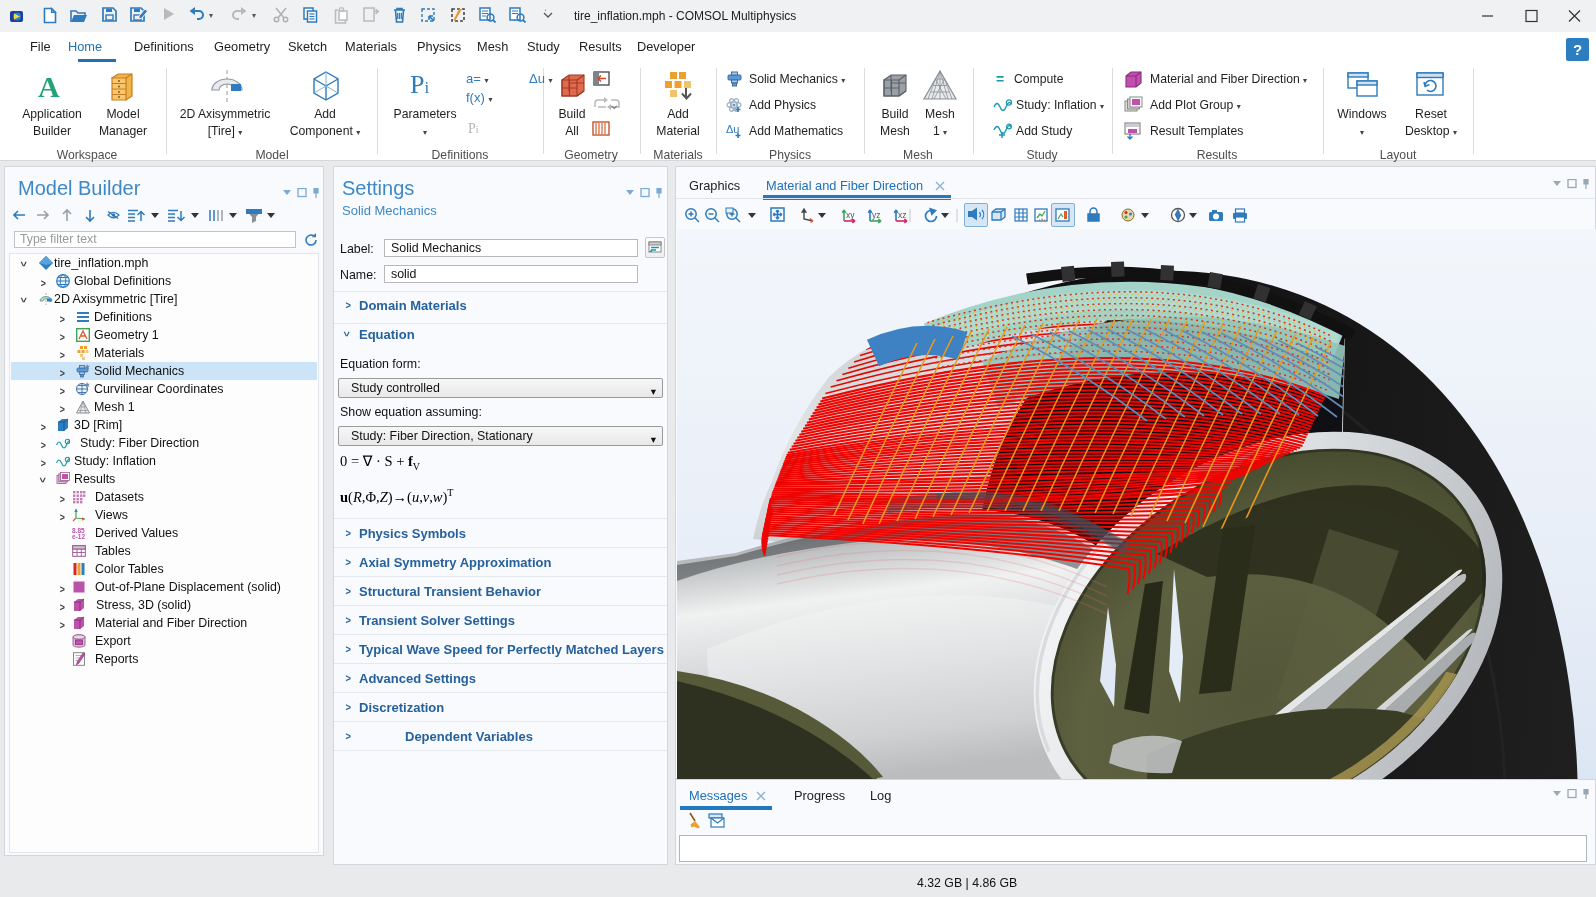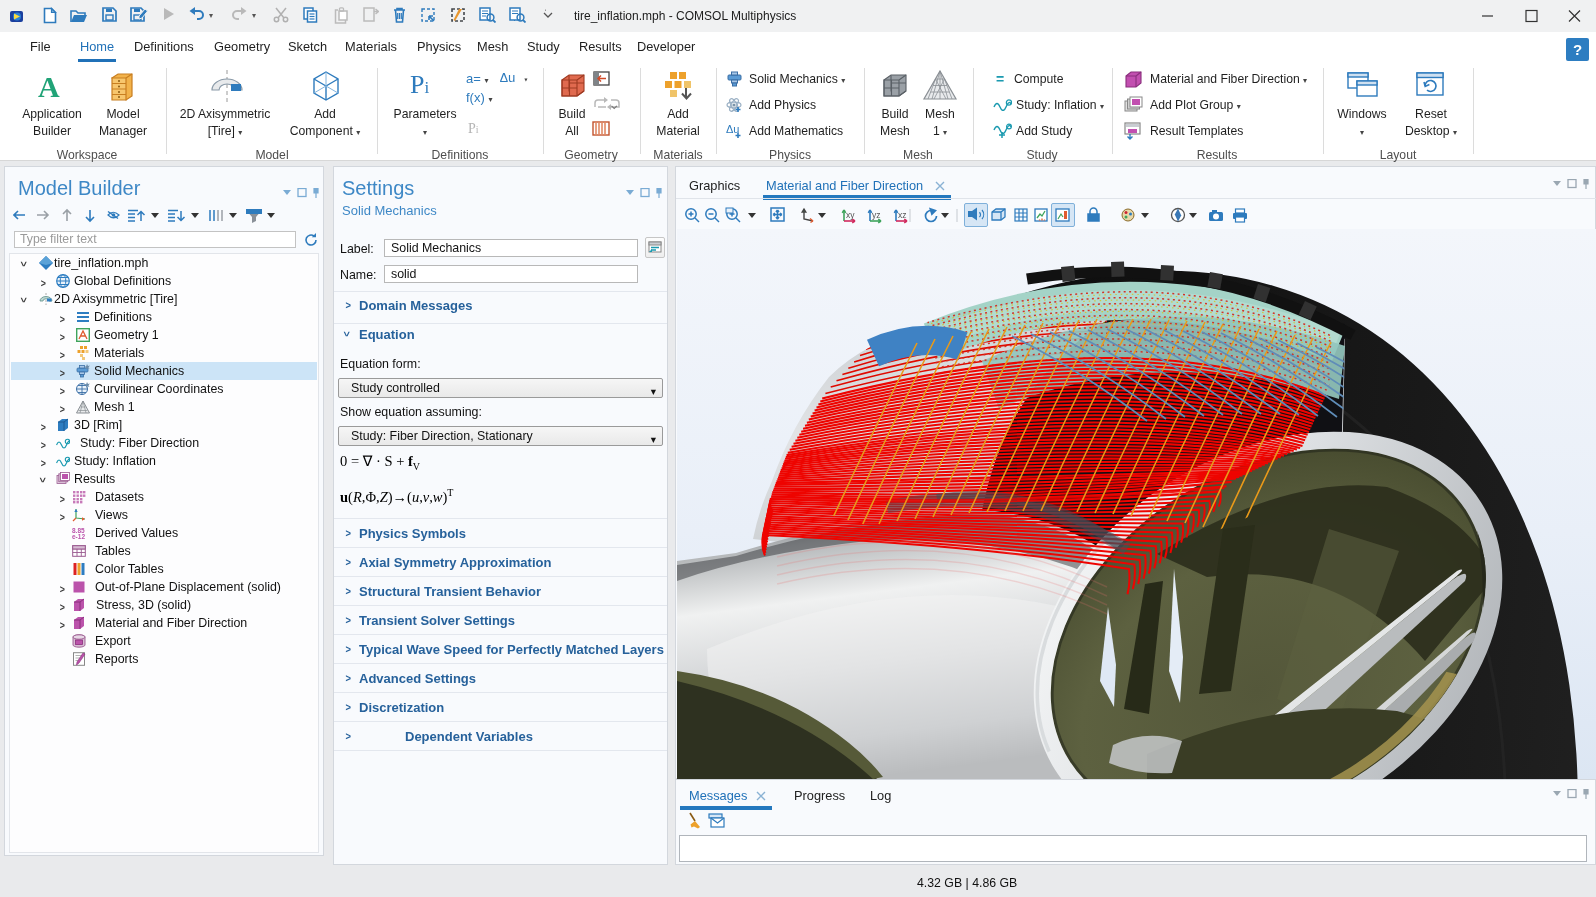--- a/index.html
+++ b/index.html
@@ -164,21 +164,21 @@
     </svg>
 <svg class="winbtn" style="left:1509px;" width="44" height="32">
       <rect x="17" y="10.5" width="11" height="11" fill="none" stroke="#333" stroke-width="1.2"></rect>
     </svg>
 <svg class="winbtn" style="left:1552px;" width="44" height="32">
       <path d="M17 10.5 l11 11 M28 10.5 l-11 11" stroke="#333" stroke-width="1.2"></path>
     </svg>
 </div>
 <div id="menubar">
 <span class="menu-item" style="left:30px;">File</span>
-<span class="menu-item sel" style="left:80px;">Home</span>
+<span class="menu-item sel" style="left:68px;">Home</span>
 <span class="menu-item" style="left:134px;">Definitions</span>
 <span class="menu-item" style="left:214px;">Geometry</span>
 <span class="menu-item" style="left:288px;">Sketch</span>
 <span class="menu-item" style="left:345px;">Materials</span>
 <span class="menu-item" style="left:417px;">Physics</span>
 <span class="menu-item" style="left:477px;">Mesh</span>
 <span class="menu-item" style="left:527px;">Study</span>
 <span class="menu-item" style="left:579px;">Results</span>
 <span class="menu-item" style="left:637px;">Developer</span>
 <div class="menu-underline" style="left:78px; width:38px;"></div>
@@ -235,21 +235,21 @@
       <g fill="none" stroke="#2e7bbd" stroke-width="1.4">
         <path d="M16 2 L28 9 L28 23 L16 30 L4 23 L4 9 Z"></path>
         <path d="M4 9 L16 16 L28 9 M16 16 V30"></path>
         <path d="M16 2 L16 16 M4 23 L16 16 L28 23" stroke="#7fb2dd" stroke-width="1"></path>
       </g>
     </svg>
 
 <div class="rbig" style="left:375px; top:44px; width:100px;">Parameters<br><span class="caret">▾</span></div>
 <div style="position:absolute; left:410px; top:8px; font-size:26px; color:#2e7bbd; font-family:'Liberation Serif',serif;">P<span style="font-size:17px;">i</span></div>
 <div class="rsmall" style="left:466px; top:9px; color:#2e7bbd; font-size:13px;">a= <span class="caret">▾</span></div>
-<div class="rsmall" style="left:500px; top:9px; color:#2e7bbd; font-size:13px;font-family:Liberation Mono, monospace;">Δu <span class="caret">▾</span></div>
+<div class="rsmall" style="left:529px; top:9px; color:#2e7bbd; font-size:13px;">Δu <span class="caret">▾</span></div>
 <div class="rsmall" style="left:466px; top:28px; color:#2e7bbd; font-size:13px;">f(x) <span class="caret">▾</span></div>
 <div class="rsmall" style="left:468px; top:59px; color:#b5b5b5; font-size:14px; font-family:'Liberation Serif',serif;">P<span style="font-size:10px;">i</span></div>
 
 <div class="rbig" style="left:547px; top:44px; width:50px;">Build<br>All</div>
 <svg style="position:absolute; left:558px; top:9px;" width="30" height="30" viewBox="0 0 30 30">
       <path d="M4 9 l7 -5 h15 v16 l-7 5 h-15 z" fill="#e06a4f" stroke="#9e3a22" stroke-width="1.1"></path>
       <path d="M4 9 h15 v16 h-15 z M19 9 l7 -5 M19 25 l7 -5 M4 17 h15 M11.5 9 v16 M11 4.5 v16 M26 12 l-15 0" fill="none" stroke="#9e3a22" stroke-width="1.1"></path>
     </svg>
 <svg style="position:absolute; left:593px; top:9px;" width="17" height="15" viewBox="0 0 17 15">
       <rect x="1" y="1" width="15" height="13" fill="none" stroke="#444" stroke-width="1.3"></rect>
@@ -640,21 +640,21 @@
         <rect x="1" y="1" width="12" height="10" fill="#fff" stroke="#888" stroke-width="1"></rect>
         <rect x="1" y="1" width="12" height="3" fill="#c9cdd2" stroke="#888" stroke-width="1"></rect>
         <path d="M3 6.5 h8 M3 9 h5" stroke="#1b9ab0" stroke-width="1.4"></path>
         <path d="M1 11 l3 -3 v3 z" fill="#1b9ab0"></path>
       </svg>
     </div>
 <div class="flabel" style="left:6px; top:101px;">Name:</div>
 <div class="field" style="left:50px; top:98px; width:254px; height:18px; line-height:16px;">solid</div>
 <div class="sep-h" style="top:124px;"></div>
 <span class="sec-arrow" style="left:11px; top:132px;">&gt;</span>
-    <div class="sec-head" style="left:25px; top:131px;">Domain Messages</div>
+    <div class="sec-head" style="left:25px; top:131px;">Domain Materials</div>
 <div class="sep-h" style="top:156px;"></div>
 <span class="sec-arrowv" style="left:10px; top:161px;">&gt;</span>
     <div class="sec-head" style="left:25px; top:160px;">Equation</div>
 <div class="flabel" style="left:6px; top:190px;">Equation form:</div>
 <div class="dropdown" style="left:4px; top:211px; width:325px; height:20px; line-height:18px;">Study controlled<span class="da">▾</span></div>
 <div class="flabel" style="left:6px; top:238px;">Show equation assuming:</div>
 <div class="dropdown" style="left:4px; top:259px; width:325px; height:20px; line-height:18px;">Study: Fiber Direction, Stationary<span class="da">▾</span></div>
 <div style="position:absolute; left:6px; top:286px; font-size:14.5px; color:#000; font-family:'Liberation Serif',serif;">0 = ∇ · S + <b>f</b><sub style="font-size:10px;">V</sub></div>
 <div style="position:absolute; left:6px; top:320px; font-size:14.5px; color:#000; font-family:'Liberation Serif',serif;"><b>u</b>(<i>R</i>,Φ,<i>Z</i>)→(<i>u</i>,<i>v</i>,<i>w</i>)<sup style="font-size:10px;">T</sup></div>
 <div class="sep-h" style="top:351px;"></div>

